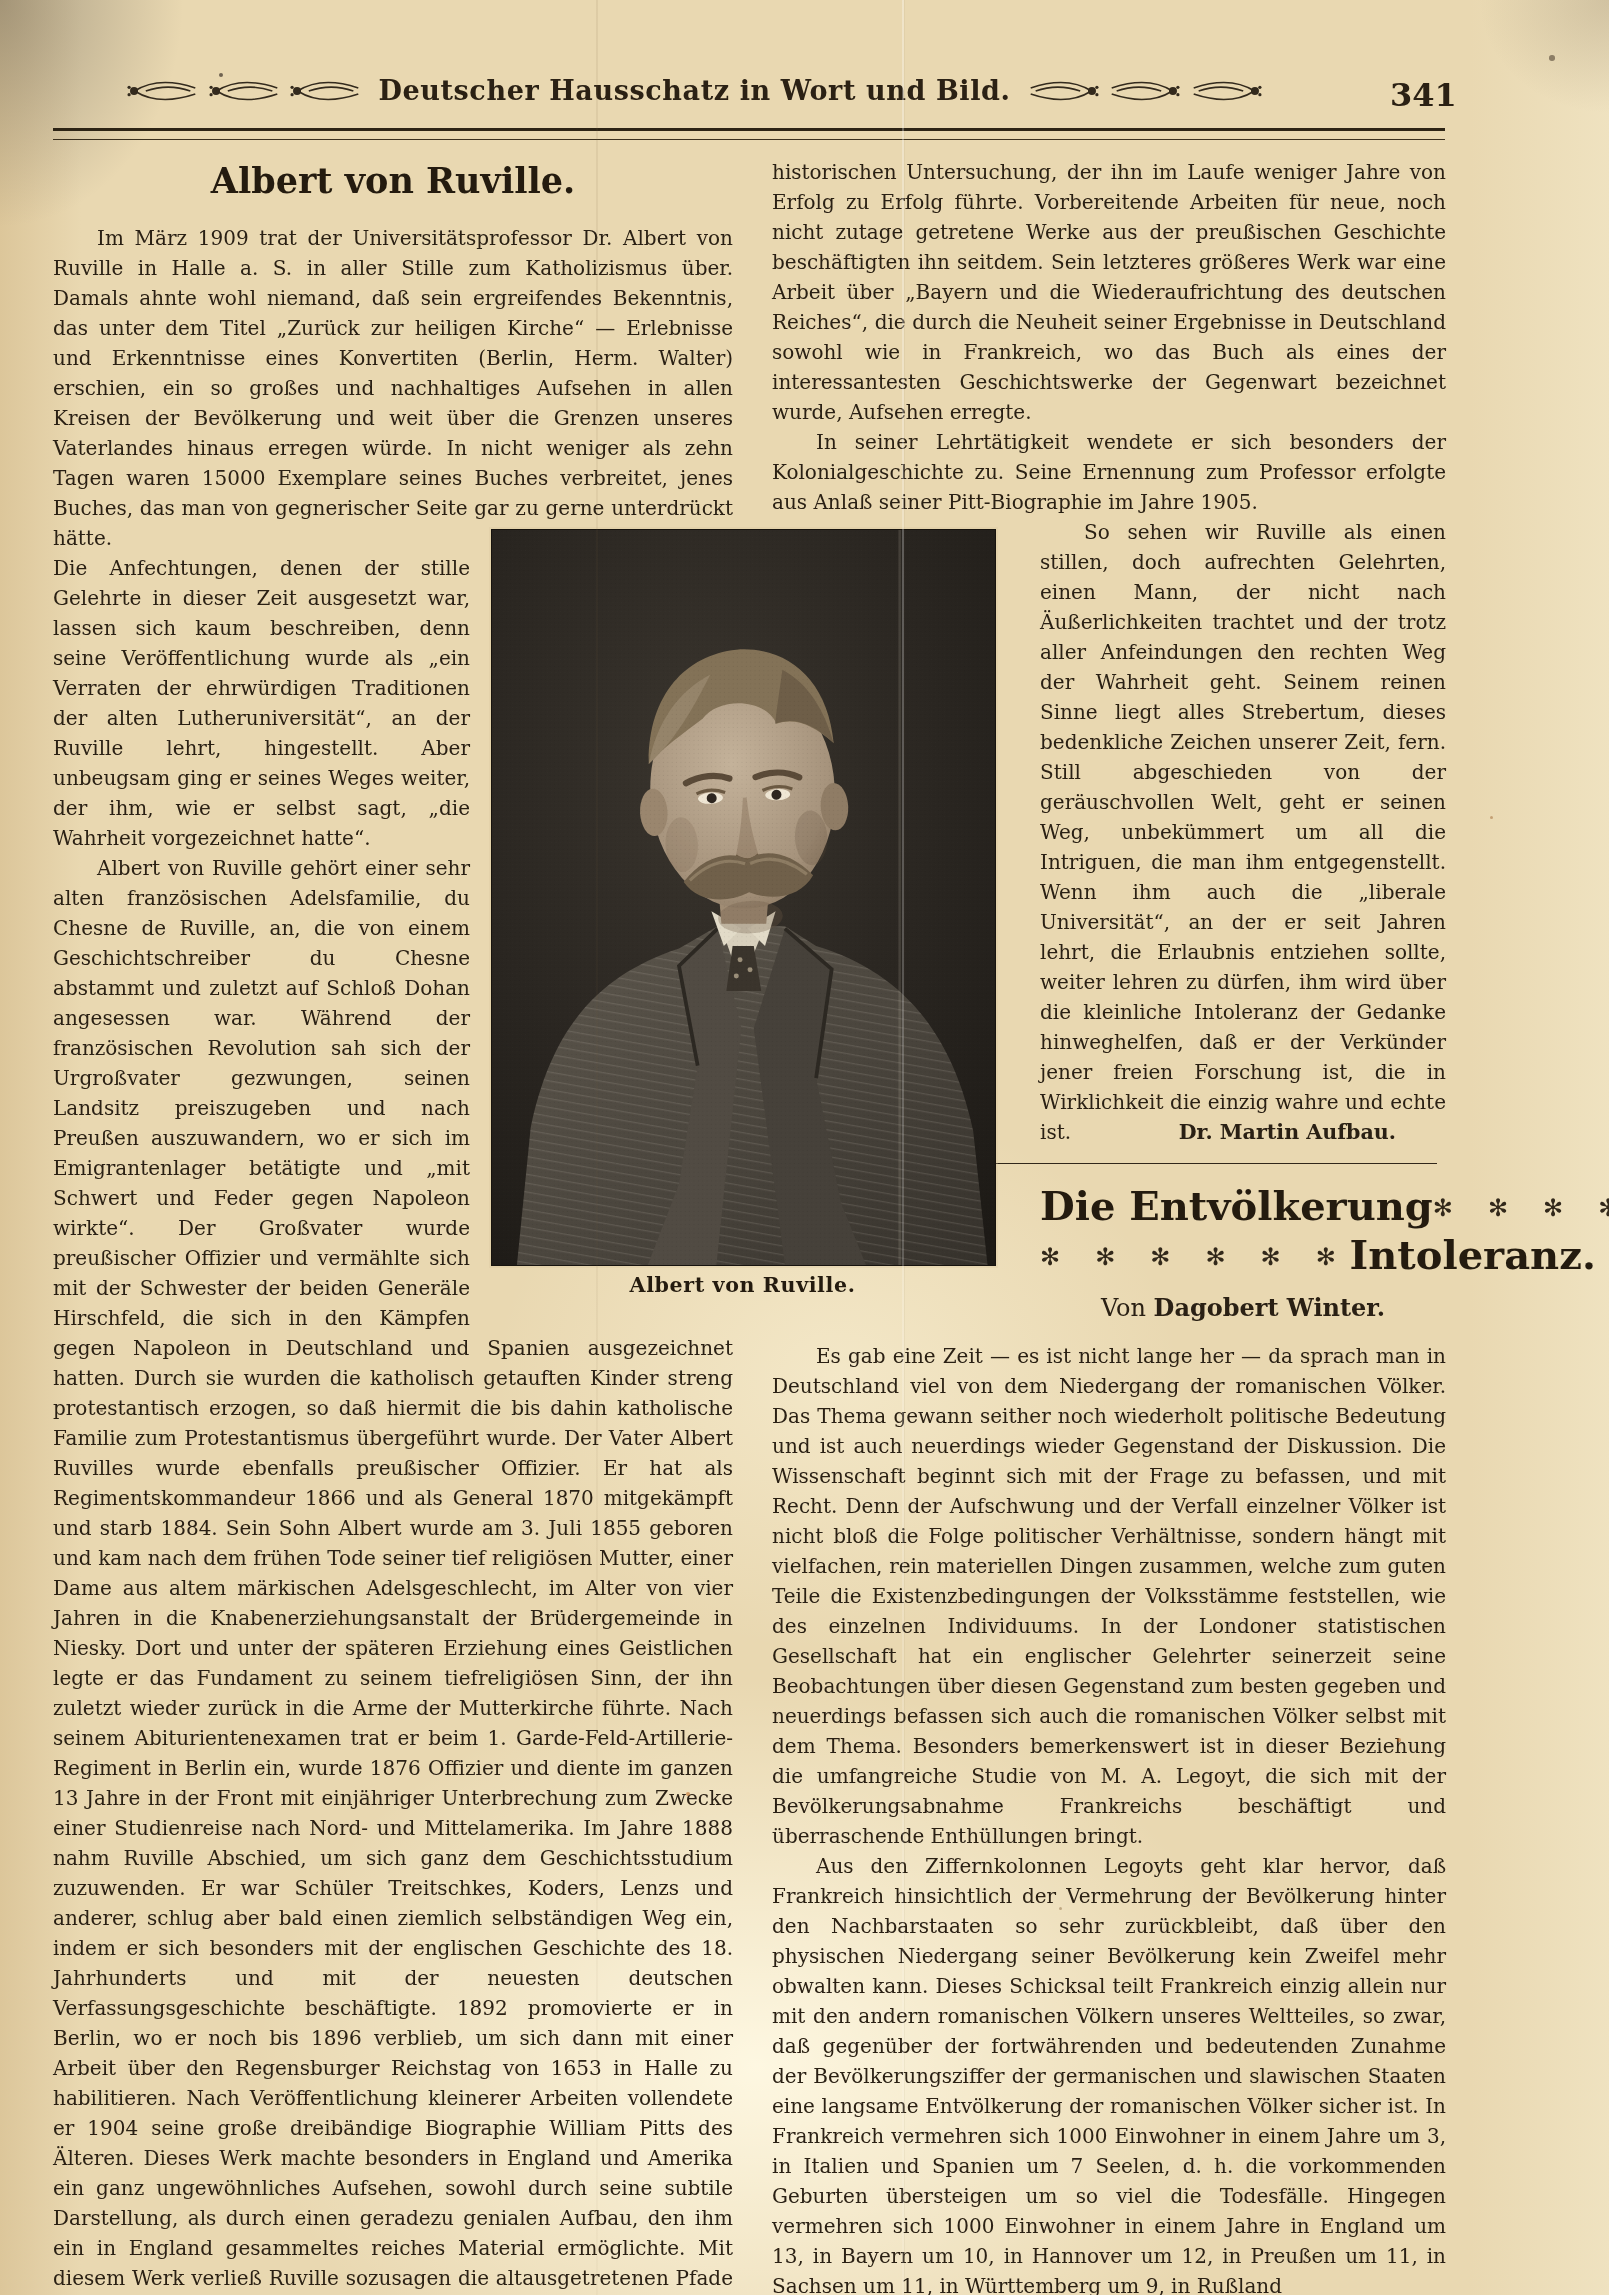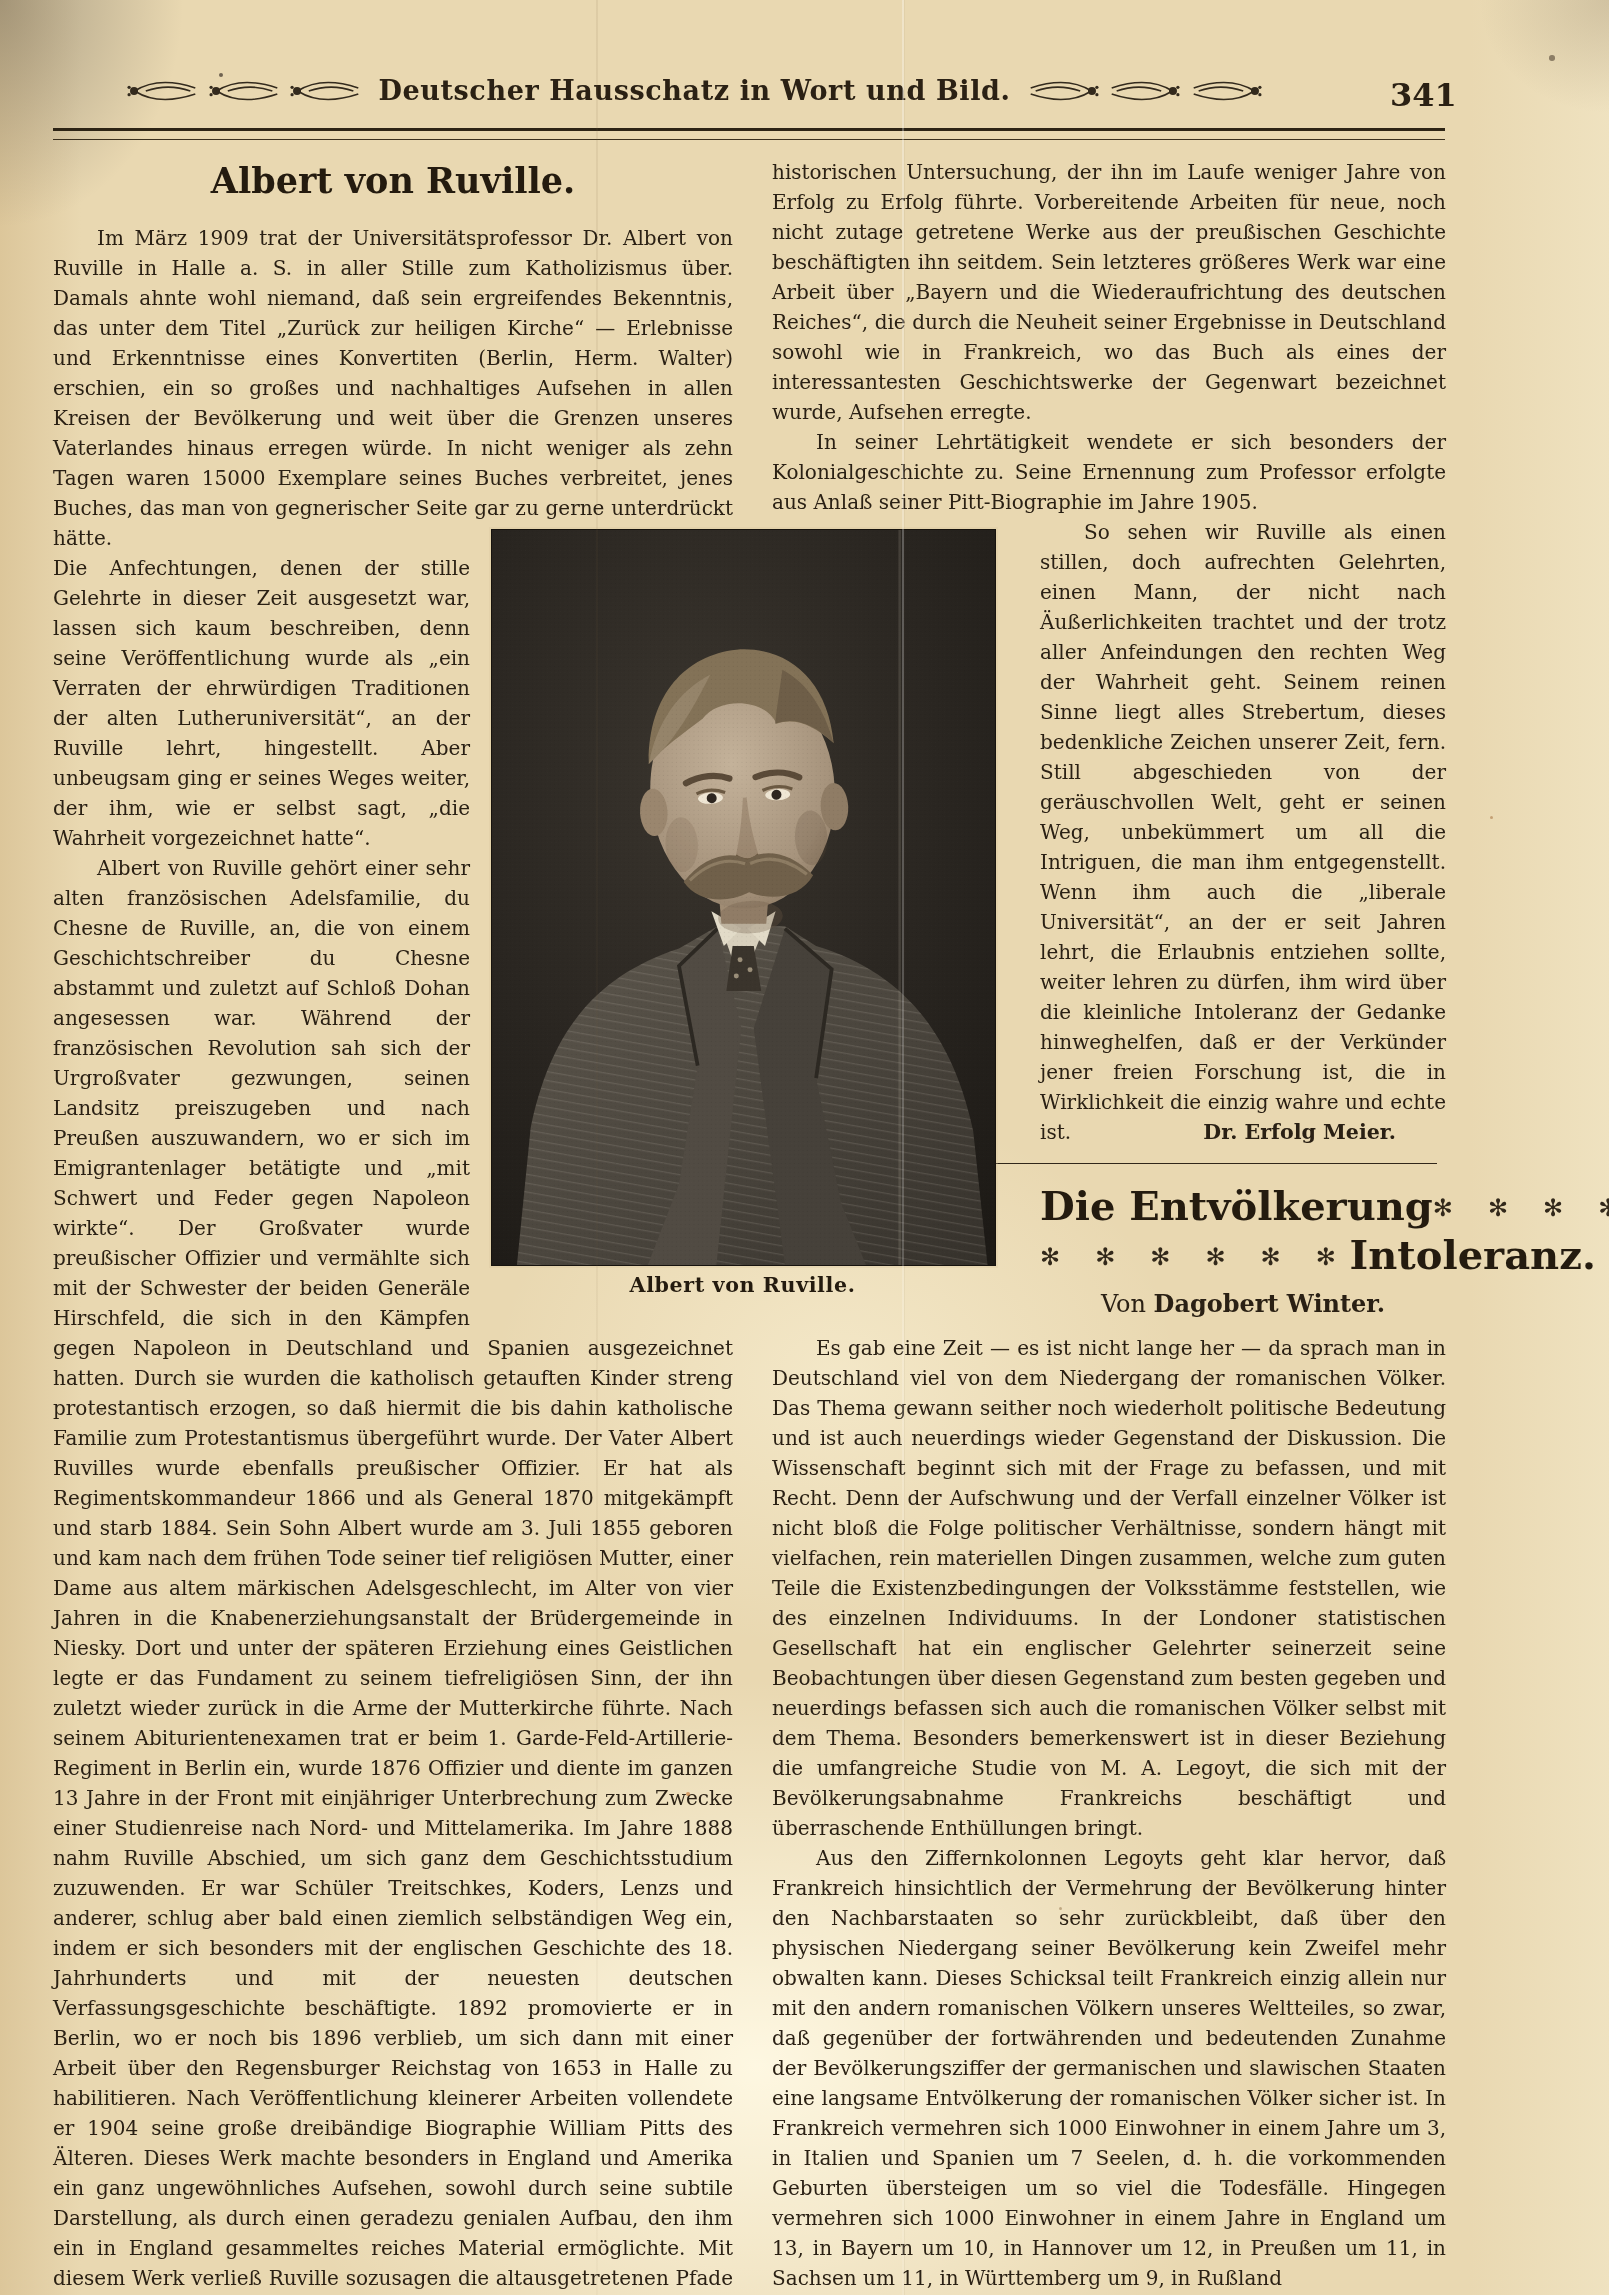--- a/index.html
+++ b/index.html
@@ -55,21 +55,21 @@
     margin-top:-30px;text-align:right;padding-right:50px;
     font-weight:bold;font-size:20.6px;line-height:30px;
   }
   .divider{border-top:1.9px solid #31271a;margin:16px 8.7px 18.7px 0;}
 
   
   .a2-line1{display:flex;align-items:baseline;justify-content:space-between;margin:0 0 3.7px 0;}
   .a2-line2{display:flex;align-items:baseline;justify-content:space-between;margin:0 0 7.5px 0;}
   .a2-title{font-size:40px;font-weight:bold;line-height:46px;color:#241b0f;white-space:nowrap;}
   .a2-orn{font-size:24px;letter-spacing:13.7px;color:#32281a;white-space:nowrap;transform:translateY(-3.7px);}
-  .byline{text-align:center;font-size:24px;line-height:36px;margin:2.5px 0 11.2px 0;text-indent:0;}
+  .byline{text-align:center;font-size:24px;line-height:44px;margin:2.5px 0 11.2px 0;text-indent:0;}
   .byline b{font-weight:bold;}
 
   
   .portrait{
     position:absolute;left:491px;top:529px;width:503px;height:735px;
     border:0.6px solid #17130e;background:#211d18;box-shadow:0 0 0 1.9px rgba(210,190,150,0.25);
   }
   .portrait svg{display:block;width:100%;height:100%;}
   .photo-caption{
     position:absolute;left:491px;top:1273px;width:503px;text-align:center;
@@ -165,21 +165,21 @@
     <div class="spacer-left"></div>
     <p>Die Anfechtungen, denen der stille Gelehrte in dieser Zeit ausgesetzt war, lassen sich kaum beschreiben, denn seine Veröffentlichung wurde als „ein Verraten der ehrwürdigen Traditionen der alten Lutheruniversität“, an der Ruville lehrt, hingestellt. Aber unbeugsam ging er seines Weges weiter, der ihm, wie er selbst sagt, „die Wahrheit vorgezeichnet hatte“.</p>
     <p class="indent">Albert von Ruville gehört einer sehr alten französischen Adelsfamilie, du Chesne de Ruville, an, die von einem Geschichtschreiber du Chesne abstammt und zuletzt auf Schloß Dohan angesessen war. Während der französischen Revolution sah sich der Urgroßvater gezwungen, seinen Landsitz preiszugeben und nach Preußen auszuwandern, wo er sich im Emigrantenlager betätigte und „mit Schwert und Feder gegen Napoleon wirkte“. Der Großvater wurde preußischer Offizier und vermählte sich mit der Schwester der beiden Generäle Hirschfeld, die sich in den Kämpfen gegen Napoleon in Deutschland und Spanien ausgezeichnet hatten. Durch sie wurden die katholisch getauften Kinder streng protestantisch erzogen, so daß hiermit die bis dahin katholische Familie zum Protestantismus übergeführt wurde. Der Vater Albert Ruvilles wurde ebenfalls preußischer Offizier. Er hat als Regimentskommandeur 1866 und als General 1870 mitgekämpft und starb 1884. Sein Sohn Albert wurde am 3. Juli 1855 geboren und kam nach dem frühen Tode seiner tief religiösen Mutter, einer Dame aus altem märkischen Adelsgeschlecht, im Alter von vier Jahren in die Knabenerziehungsanstalt der Brüdergemeinde in Niesky. Dort und unter der späteren Erziehung eines Geistlichen legte er das Fundament zu seinem tiefreligiösen Sinn, der ihn zuletzt wieder zurück in die Arme der Mutterkirche führte. Nach seinem Abiturientenexamen trat er beim 1. Garde-Feld-Artillerie-Regiment in Berlin ein, wurde 1876 Offizier und diente im ganzen 13 Jahre in der Front mit einjähriger Unterbrechung zum Zwecke einer Studienreise nach Nord- und Mittelamerika. Im Jahre 1888 nahm Ruville Abschied, um sich ganz dem Geschichtsstudium zuzuwenden. Er war Schüler Treitschkes, Koders, Lenzs und anderer, schlug aber bald einen ziemlich selbständigen Weg ein, indem er sich besonders mit der englischen Geschichte des 18. Jahrhunderts und mit der neuesten deutschen Verfassungsgeschichte beschäftigte. 1892 promovierte er in Berlin, wo er noch bis 1896 verblieb, um sich dann mit einer Arbeit über den Regensburger Reichstag von 1653 in Halle zu habilitieren. Nach Veröffentlichung kleinerer Arbeiten vollendete er 1904 seine große dreibändige Biographie William Pitts des Älteren. Dieses Werk machte besonders in England und Amerika ein ganz ungewöhnliches Aufsehen, sowohl durch seine subtile Darstellung, als durch einen geradezu genialen Aufbau, den ihm ein in England gesammeltes reiches Material ermöglichte. Mit diesem Werk verließ Ruville sozusagen die altausgetretenen Pfade der historischen Darstellung und schuf gewissermaßen einen neuen Stil der</p>
   </div>
 
   <div class="col col-right">
     <p>historischen Untersuchung, der ihn im Laufe weniger Jahre von Erfolg zu Erfolg führte. Vorbereitende Arbeiten für neue, noch nicht zutage getretene Werke aus der preußischen Geschichte beschäftigten ihn seitdem. Sein letzteres größeres Werk war eine Arbeit über „Bayern und die Wiederaufrichtung des deutschen Reiches“, die durch die Neuheit seiner Ergebnisse in Deutschland sowohl wie in Frankreich, wo das Buch als eines der interessantesten Geschichtswerke der Gegenwart bezeichnet wurde, Aufsehen erregte.</p>
     <p class="indent">In seiner Lehrtätigkeit wendete er sich besonders der Kolonialgeschichte zu. Seine Ernennung zum Professor erfolgte aus Anlaß seiner Pitt-Biographie im Jahre 1905.</p>
     <div class="spacer-right"></div>
     <p class="indent">So sehen wir Ruville als einen stillen, doch aufrechten Gelehrten, einen Mann, der nicht nach Äußerlichkeiten trachtet und der trotz aller Anfeindungen den rechten Weg der Wahrheit geht. Seinem reinen Sinne liegt alles Strebertum, dieses bedenkliche Zeichen unserer Zeit, fern. Still abgeschieden von der geräuschvollen Welt, geht er seinen Weg, unbekümmert um all die Intriguen, die man ihm entgegenstellt. Wenn ihm auch die „liberale Universität“, an der er seit Jahren lehrt, die Erlaubnis entziehen sollte, weiter lehren zu dürfen, ihm wird über die kleinliche Intoleranz der Gedanke hinweghelfen, daß er der Verkünder jener freien Forschung ist, die in Wirklichkeit die einzig wahre und echte ist.</p>
-    <div class="signature-line">Dr. Erfolg Meier.</div>
+    <div class="signature-line">Dr. Martin Aufbau.</div>
     <div class="divider"></div>
 
     <div class="a2-line1">
       <span class="a2-title">Die Entvölkerung</span>
       <span class="a2-orn">✻ ✻ ✻ ✻</span>
     </div>
     <div class="a2-line2">
       <span class="a2-orn">✻ ✻ ✻ ✻ ✻ ✻</span>
       <span class="a2-title">Intoleranz.</span>
     </div>

